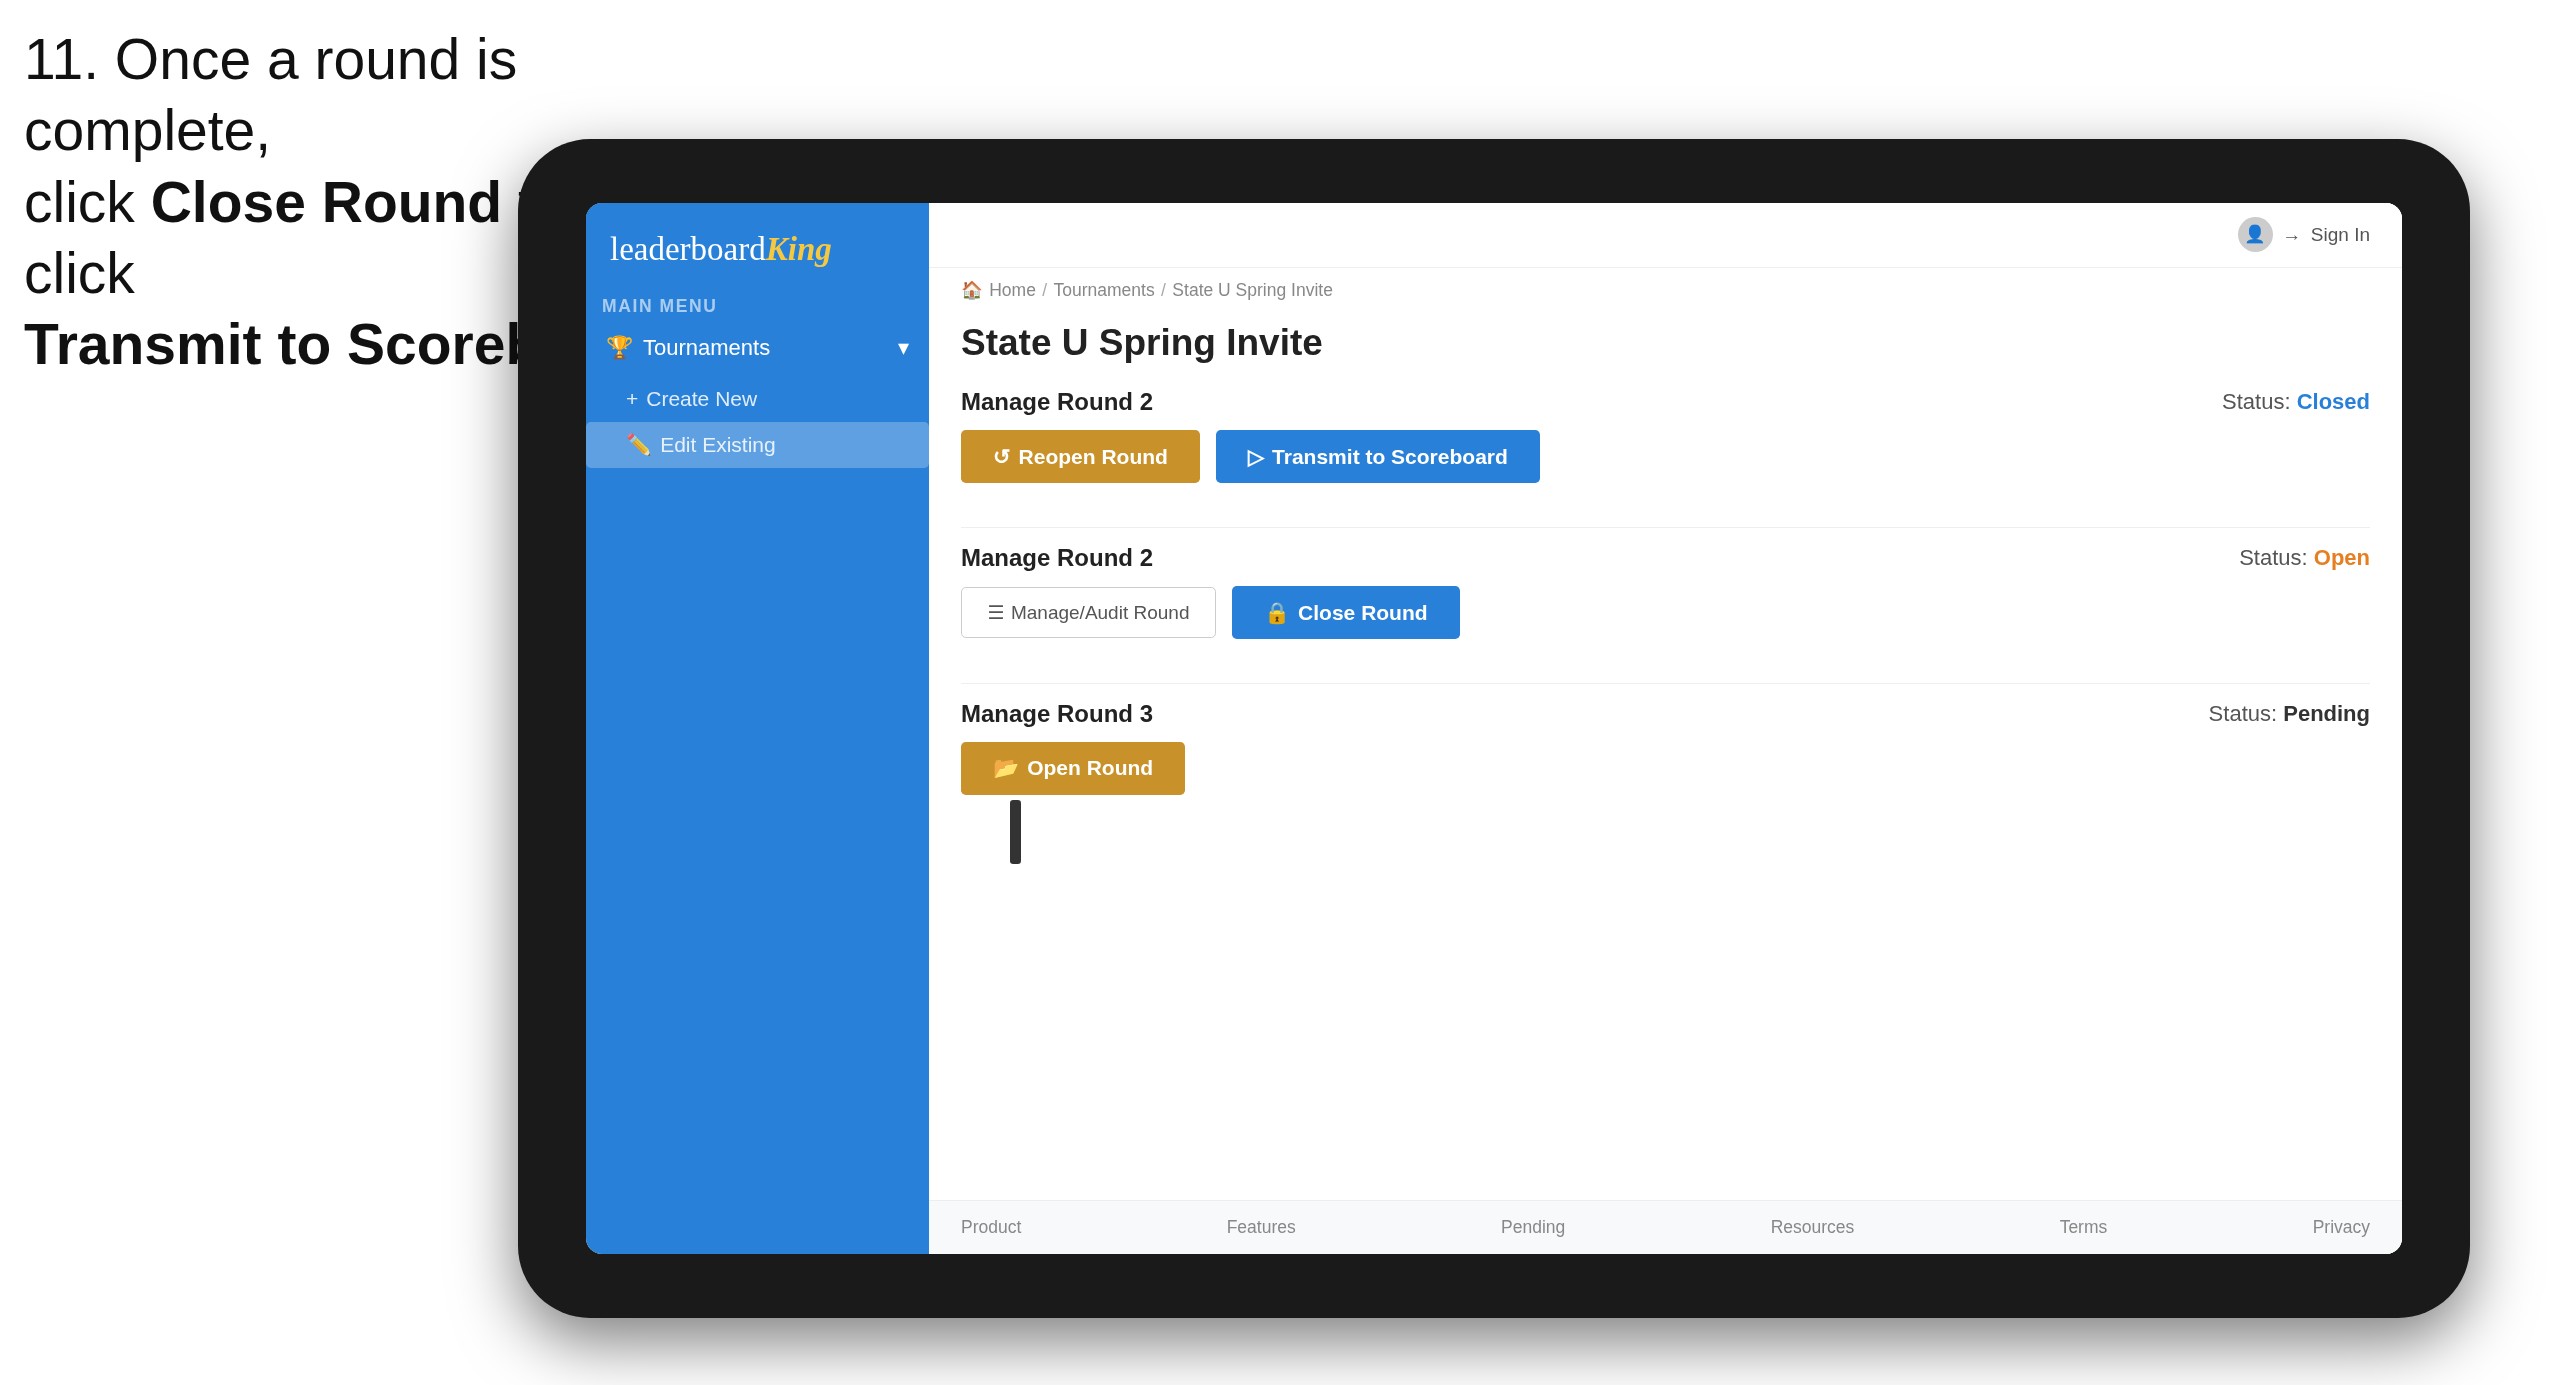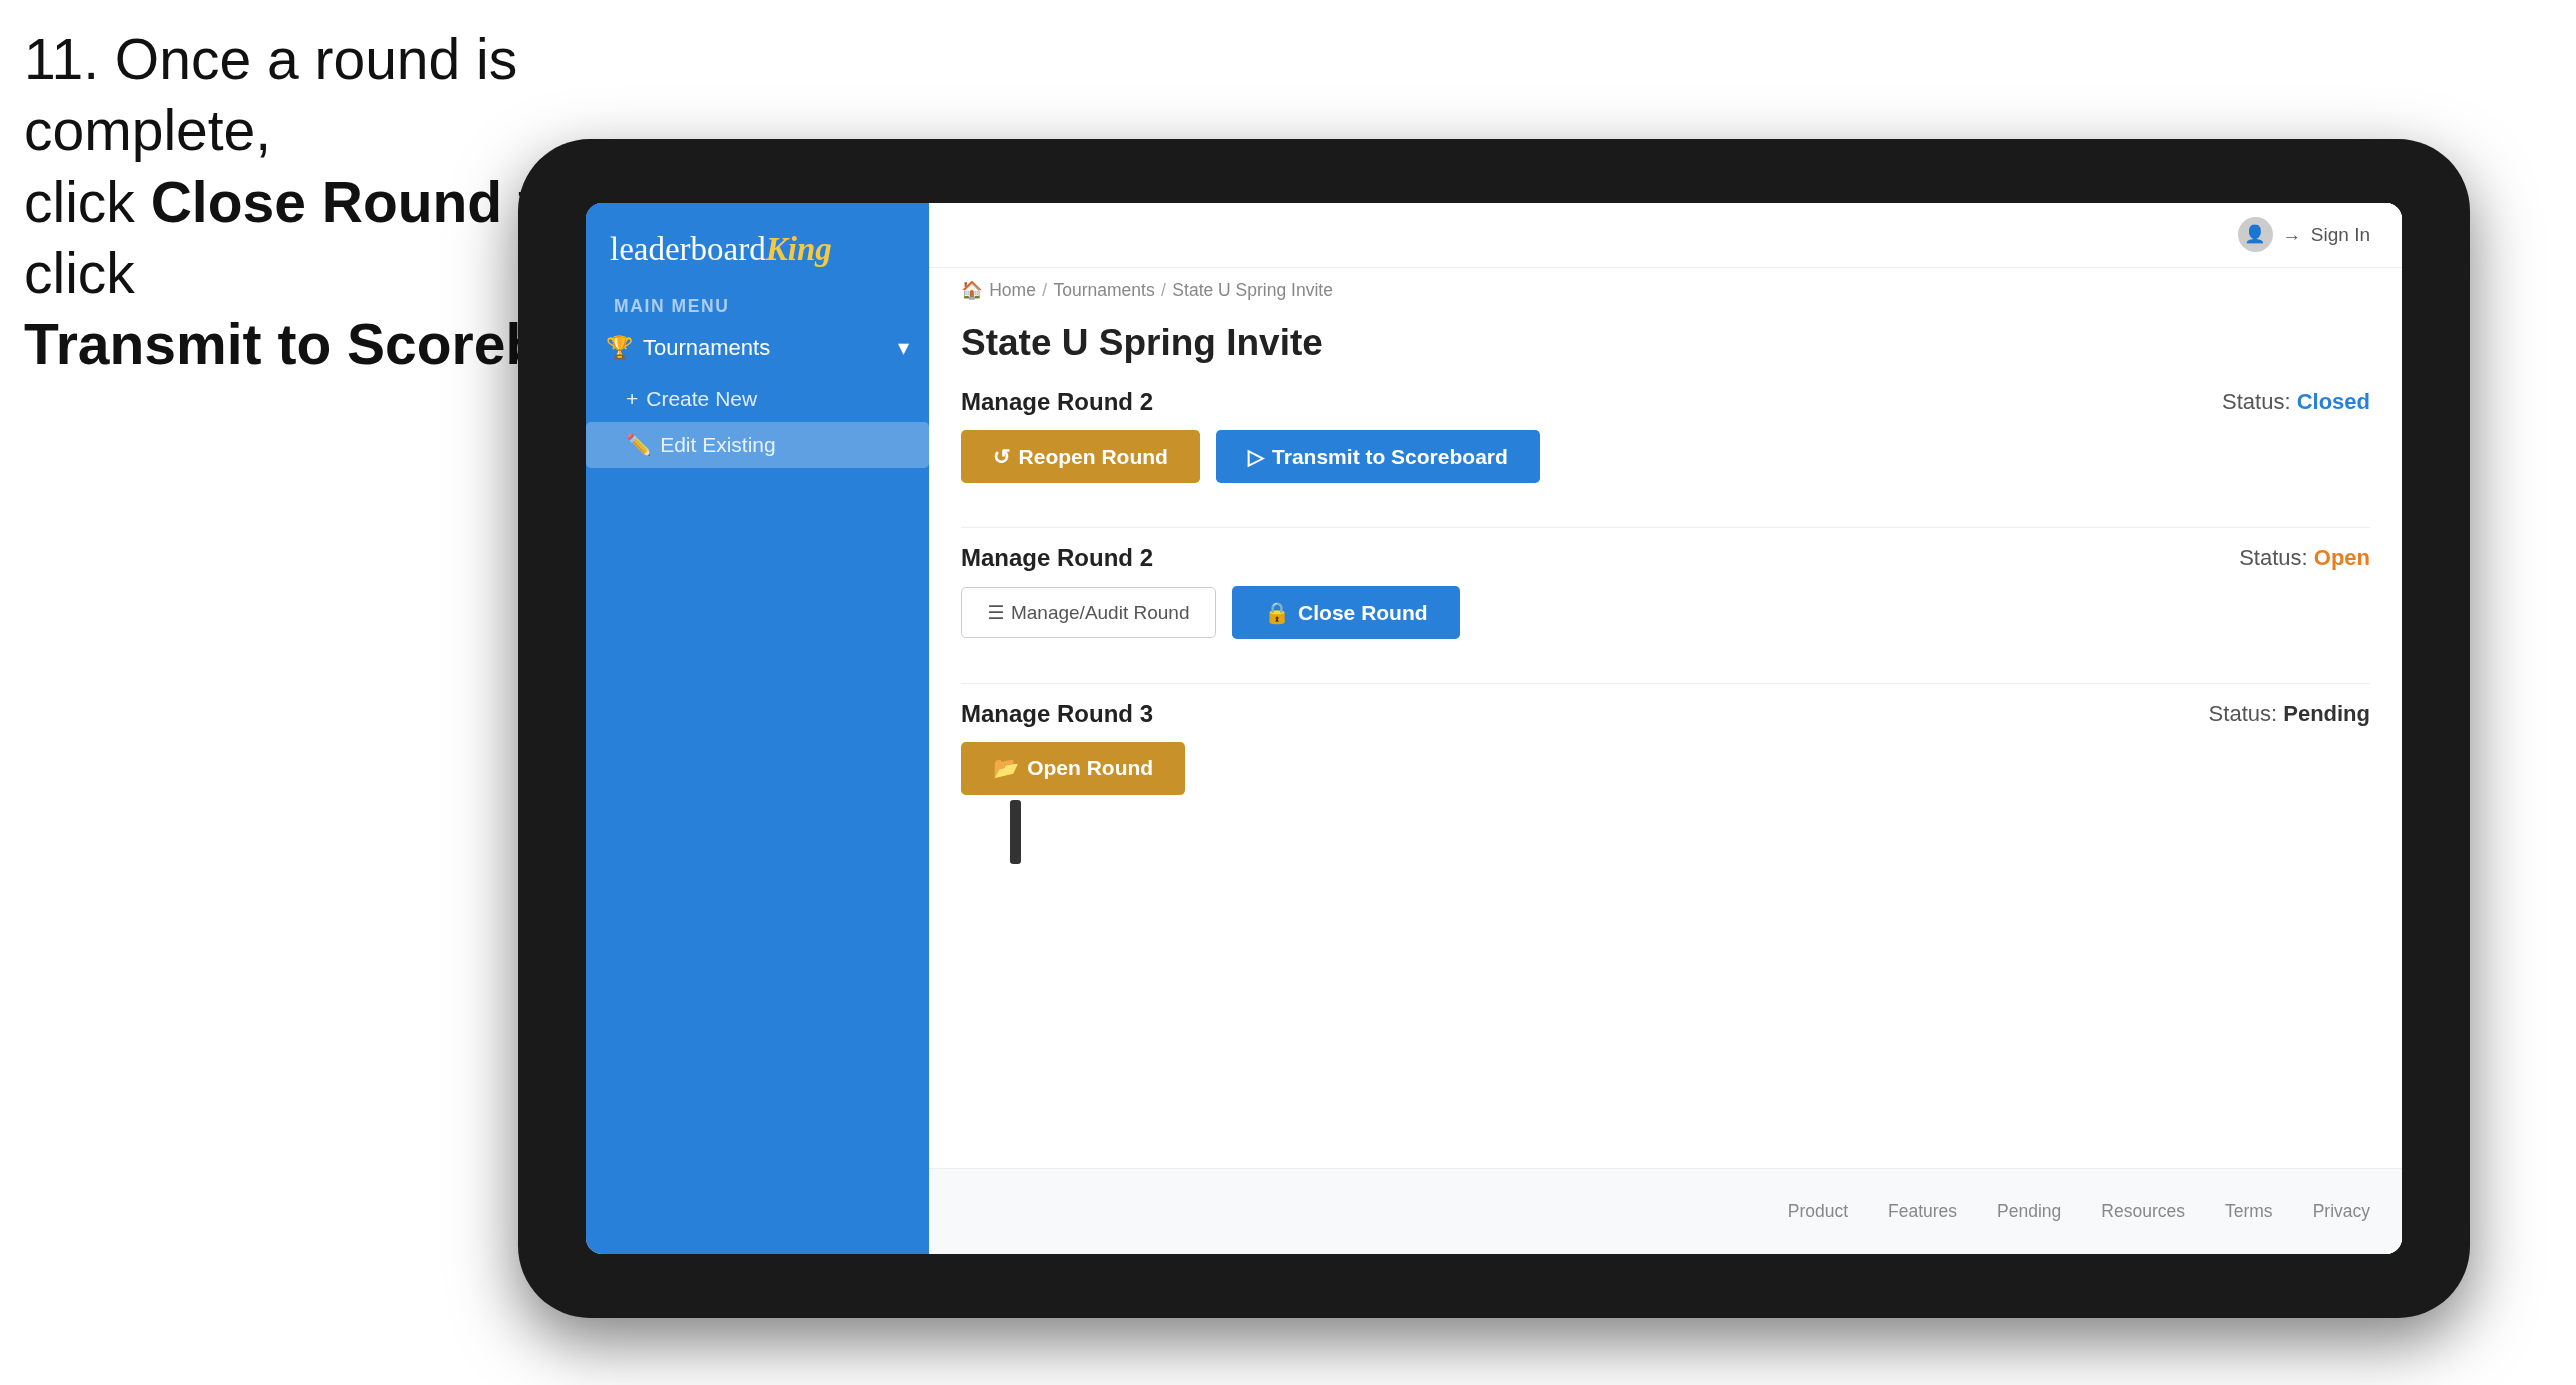--- a/index.html
+++ b/index.html
@@ -94,21 +94,20 @@
       color: #f5c842;
     }
 
     .sidebar-main-menu {
       padding: 8px 16px 4px;
       font-size: 17.5px;
       color: rgba(255,255,255,0.6);
       letter-spacing: 1.6px;
       font-weight: 600;
       text-transform: uppercase;
-      margin-left: 12px;
     }
 
     .sidebar-item-tournaments {
       display: flex;
       align-items: center;
       justify-content: space-between;
       padding: 14.3px 20px;
       color: #ffffff;
       font-size: 22px;
       cursor: pointer;
@@ -307,23 +306,23 @@
       font-weight: 600;
       cursor: pointer;
       display: flex;
       align-items: center;
       gap: 8px;
     }
 
     
     .footer {
       background: #f8f9fa;
-      padding: 32px 32px;
-      display: flex;
-      justify-content: flex-end;
+      padding: 16px 32px;
+      display: flex;
+      justify-content: space-between;
       gap: 40px;
       border-top: 0.8px solid #eee;
     }
 
     .footer-link {
       font-size: 17.5px;
       color: #888;
       cursor: pointer;
     }
 

